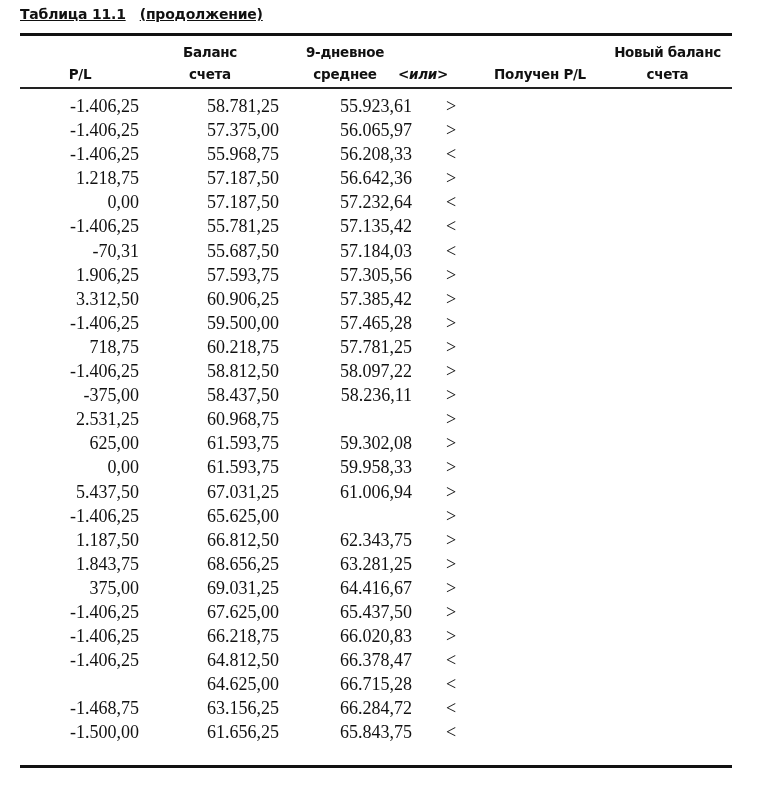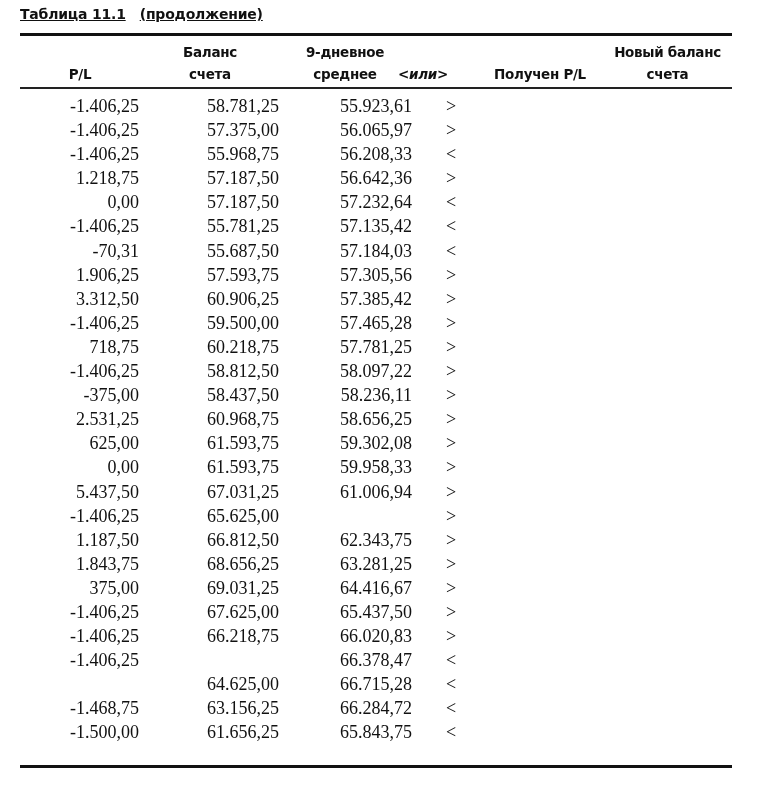--- a/index.html
+++ b/index.html
@@ -139,21 +139,20 @@
     </div>
     <div class="row">
       <span class="cell c-pl">-375,00</span>
       <span class="cell c-bal">58.437,50</span>
       <span class="cell c-avg">58.236,11</span>
       <span class="cell c-op">&gt;</span>
     </div>
     <div class="row">
       <span class="cell c-pl">2.531,25</span>
       <span class="cell c-bal">60.968,75</span>
-      <span class="cell c-avg">58.656,25</span>
       <span class="cell c-op">&gt;</span>
     </div>
     <div class="row">
       <span class="cell c-pl">625,00</span>
       <span class="cell c-bal">61.593,75</span>
       <span class="cell c-avg">59.302,08</span>
       <span class="cell c-op">&gt;</span>
     </div>
     <div class="row">
       <span class="cell c-pl">0,00</span>
@@ -197,20 +196,21 @@
       <span class="cell c-op">&gt;</span>
     </div>
     <div class="row">
       <span class="cell c-pl">-1.406,25</span>
       <span class="cell c-bal">66.218,75</span>
       <span class="cell c-avg">66.020,83</span>
       <span class="cell c-op">&gt;</span>
     </div>
     <div class="row">
       <span class="cell c-pl">-1.406,25</span>
+      <span class="cell c-bal">64.812,50</span>
       <span class="cell c-avg">66.378,47</span>
       <span class="cell c-op">&lt;</span>
     </div>
     <div class="row">
       <span class="cell c-bal">64.625,00</span>
       <span class="cell c-avg">66.715,28</span>
       <span class="cell c-op">&lt;</span>
     </div>
     <div class="row">
       <span class="cell c-pl">-1.468,75</span>

